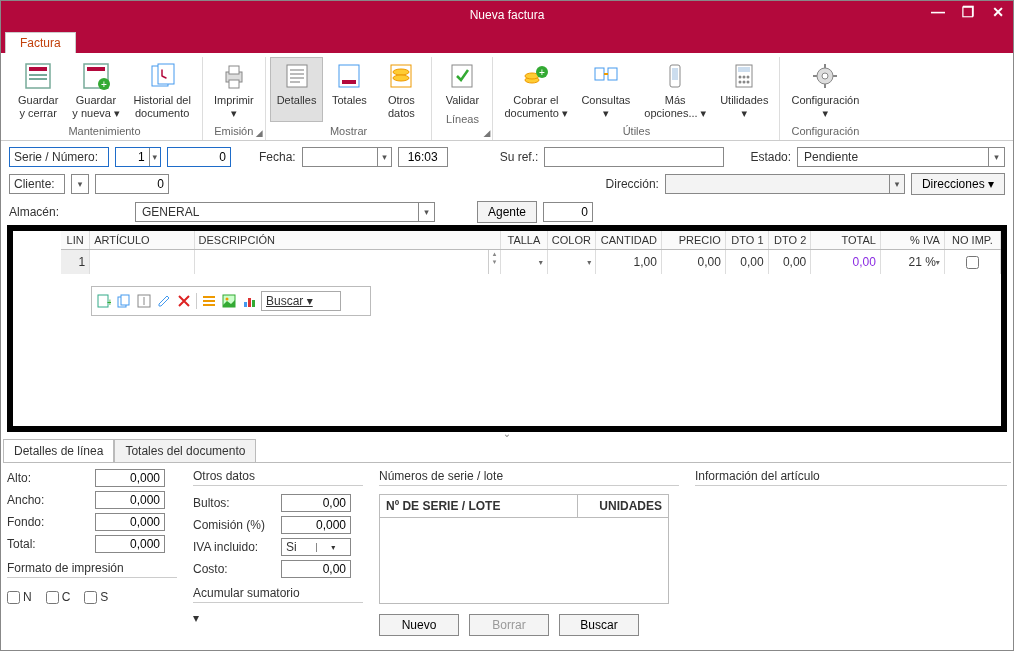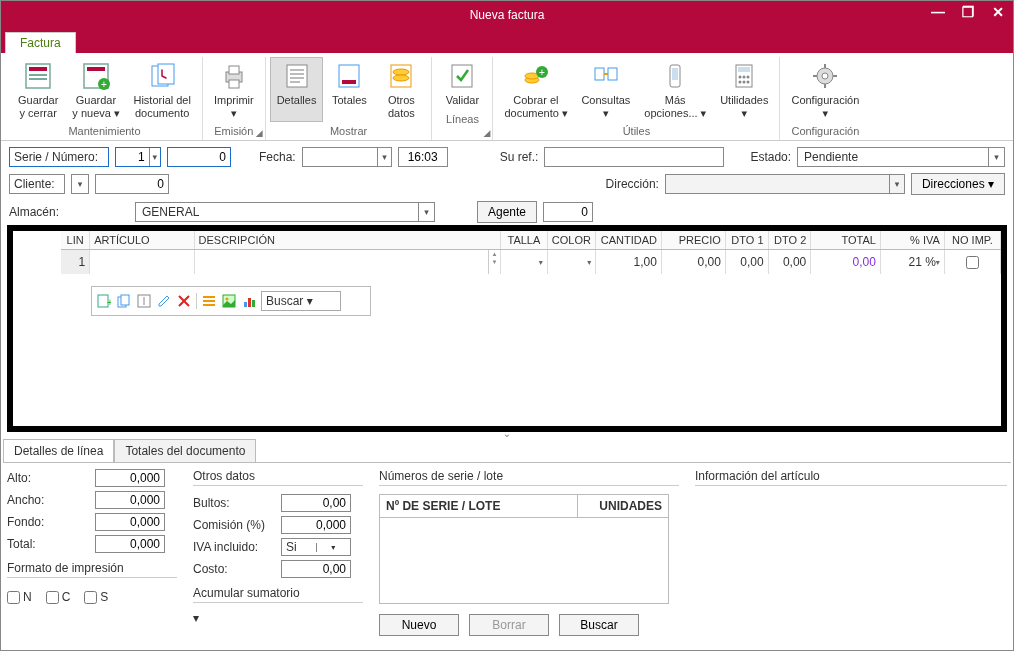--- a/index.html
+++ b/index.html
@@ -1,21 +1,21 @@
 <!DOCTYPE html>
 <html><head>
 <meta charset="utf-8">
 <style>
 * { box-sizing: border-box; margin: 0; padding: 0; font-family: "Segoe UI", Tahoma, sans-serif; }
 body { background: #fff; font-size: 12px; color: #333; width: 1014px; height: 651px; overflow: hidden; position: relative; border:1px solid #888; }
 .titlebar { height: 28px; background: #b3093c; color: #fff; display: flex; align-items: center; justify-content: center; position: relative; }
 .titlebar .wincontrols { position: absolute; right: 6px; top: 3px; display: flex; gap: 12px; font-size: 14px; font-weight: bold;}
 .titlebar .wincontrols span { cursor: pointer; width:18px; text-align:center;}
 .tabrow { height: 24px; background: #b3093c; display: flex; align-items: flex-end; }
-.tabrow .tab { background: #fff; border: 1px solid #ccc; border-bottom: none; padding: 3px 14px; color: #4d7c0f; font-size: 12px; margin-left:4px;}
+.tabrow .tab { background: #fff; border: 1px solid #ccc; border-bottom: none; padding: 3px 14px; color: #c2410c; font-size: 12px; margin-left:4px;}
 .ribbon { display: flex; border-bottom: 1px solid #ccc; background: #fff; padding: 4px 6px 0 6px; }
 .rgroup { display: flex; flex-direction: column; align-items: center; border-right: 1px solid #ddd; padding: 0 4px 2px 4px; }
 .rgroup:last-child { border-right:none;}
 .rbtns { display: flex; }
 .rbtn { display: flex; flex-direction: column; align-items: center; justify-content: flex-start; padding: 2px 6px; text-align: center; min-width: 52px; cursor: pointer; border:1px solid transparent;}
 .rbtn.sel { background:#e0e0e0; border:1px solid #bbb;}
 .rbtn .ricon { width: 32px; height: 32px; display:flex; align-items:center; justify-content:center; }
 .rbtn .rlabel { font-size: 11px; line-height: 1.15; white-space: pre-line; margin-top:2px;}
 .rgroup .grouplabel { font-size: 11px; color: #666; margin-top: 2px; padding:1px 0; width:100%; text-align:center;}
 .dlgarrow { position:absolute; right:2px; bottom:2px; font-size:9px; color:#777;}
@@ -437,21 +437,21 @@
             <path d="M1 11 L5 7 L9 10 L13 6 L13 13 L1 13 Z" fill="#3a3"></path>
           </svg>
         </span>
       <span class="ticon">
           <svg width="14" height="14">
             <rect x="2" y="8" width="3" height="5" fill="#49e"></rect>
             <rect x="6" y="4" width="3" height="9" fill="#d33"></rect>
             <rect x="10" y="6" width="3" height="7" fill="#3a3"></rect>
           </svg>
         </span>
-      <div class="fieldbox" style="height:20px;width:80px;border:1px solid #aaa;">
+      <div class="fieldbox" style="height:20px;width:80px;border:1px solid #aaa;text-decoration:underline;">
           <span style="flex:1;padding:0 4px;">Buscar  ▾</span>
         </div>
     </div>
   </div>
 </div>
 <div class="splitter">⌄</div>
 
 <div class="bottomtabs" style="margin:0 2px;">
   <div class="btab active">Detalles de línea</div>
   <div class="btab">Totales del documento</div>

